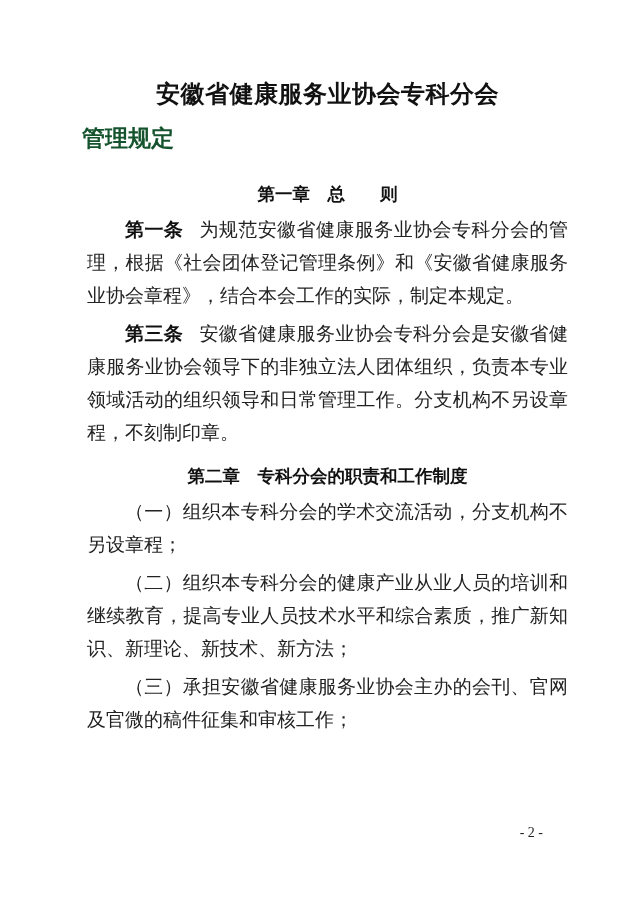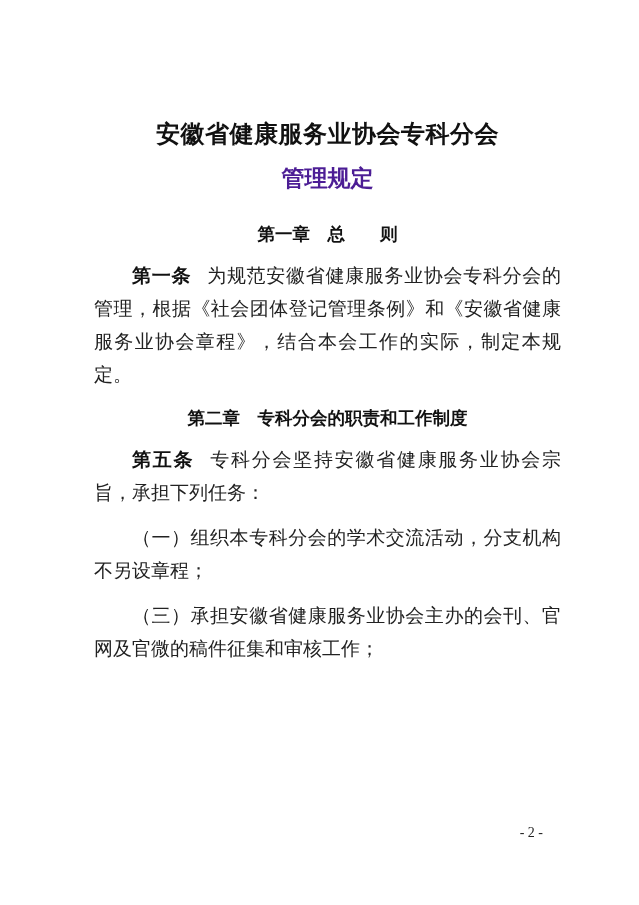--- a/index.html
+++ b/index.html
@@ -7,62 +7,61 @@
     padding: 0;
     background: #ffffff;
   }
   .page {
     position: relative;
     width: 639px;
     height: 905px;
     margin: 0 auto;
     background: #ffffff;
     box-sizing: border-box;
-    padding: 120px 66px 0 82px;
+    padding: 80px 66px 0 82px;
     color: #1f1f1f;
     overflow: hidden;
   }
   .doc-title {
     font-family: "Liberation Sans", "DejaVu Sans", sans-serif;
     font-weight: 700;
     font-size: 24px;
     line-height: 28px;
     text-align: center;
     letter-spacing: 0.5px;
     color: #111111;
     margin: 0;
   }
   .doc-subtitle {
     font-family: "Liberation Sans", "DejaVu Sans", sans-serif;
     font-weight: 700;
     font-size: 23px;
     line-height: 26px;
-    text-align: center;
-    color: #4c1d95;
+    color: #14532d;
     margin: 17px 0 0 0;
   }
   .content {
     margin-top: 30px;
     font-family: "Liberation Serif", "DejaVu Serif", serif;
     font-size: 19px;
     line-height: 33px;
     color: #222222;
   }
   .chapter-heading {
     font-family: "Liberation Sans", "DejaVu Sans", sans-serif;
     font-weight: 700;
     font-size: 17.5px;
     line-height: 26px;
     text-align: center;
     color: #111111;
     margin: 0 0 6px 0;
     padding: 0;
   }
   .para {
-    margin: 12px;
+    margin: 5px;
     text-align: justify;
     text-indent: 2em;
   }
   .article-label {
     font-family: "Liberation Sans", "DejaVu Sans", sans-serif;
     font-weight: 700;
     color: #111111;
     margin-right: 0.85em;
   }
   .page-number {
@@ -84,28 +83,29 @@
 
   <h2 class="doc-subtitle">管理规定</h2>
 
   <div class="content">
 
     <p class="chapter-heading" style="margin-top:0;">第一章　总　　则</p>
 
     <p class="para"><span class="article-label">第一条</span><span>为规范安徽省健康服务业协会专科分会的管理，根据《社会团体登记管理条例》和《安徽省健康服务业协会章程》，结合本会工作的实际，制定本规定。</span></p>
 
 
+    <p class="para"><span class="article-label">第三条</span><span>安徽省健康服务业协会专科分会是安徽省健康服务业协会领导下的非独立法人团体组织，负责本专业领域活动的组织领导和日常管理工作。分支机构不另设章程，不刻制印章。</span></p>
 
 
     <p class="chapter-heading" style="margin-top:14px;">第二章　专科分会的职责和工作制度</p>
 
-    <p class="para"><span class="article-label">第五条</span><span>专科分会坚持安徽省健康服务业协会宗旨，承担下列任务：</span></p>
 
     <p class="para">（一）组织本专科分会的学术交流活动，分支机构不另设章程；</p>
 
+    <p class="para">（二）组织本专科分会的健康产业从业人员的培训和继续教育，提高专业人员技术水平和综合素质，推广新知识、新理论、新技术、新方法；</p>
 
     <p class="para">（三）承担安徽省健康服务业协会主办的会刊、官网及官微的稿件征集和审核工作；</p>
 
   </div>
 
   <div class="page-number">- 2 -</div>
 
 </div>
 
 </body></html>

